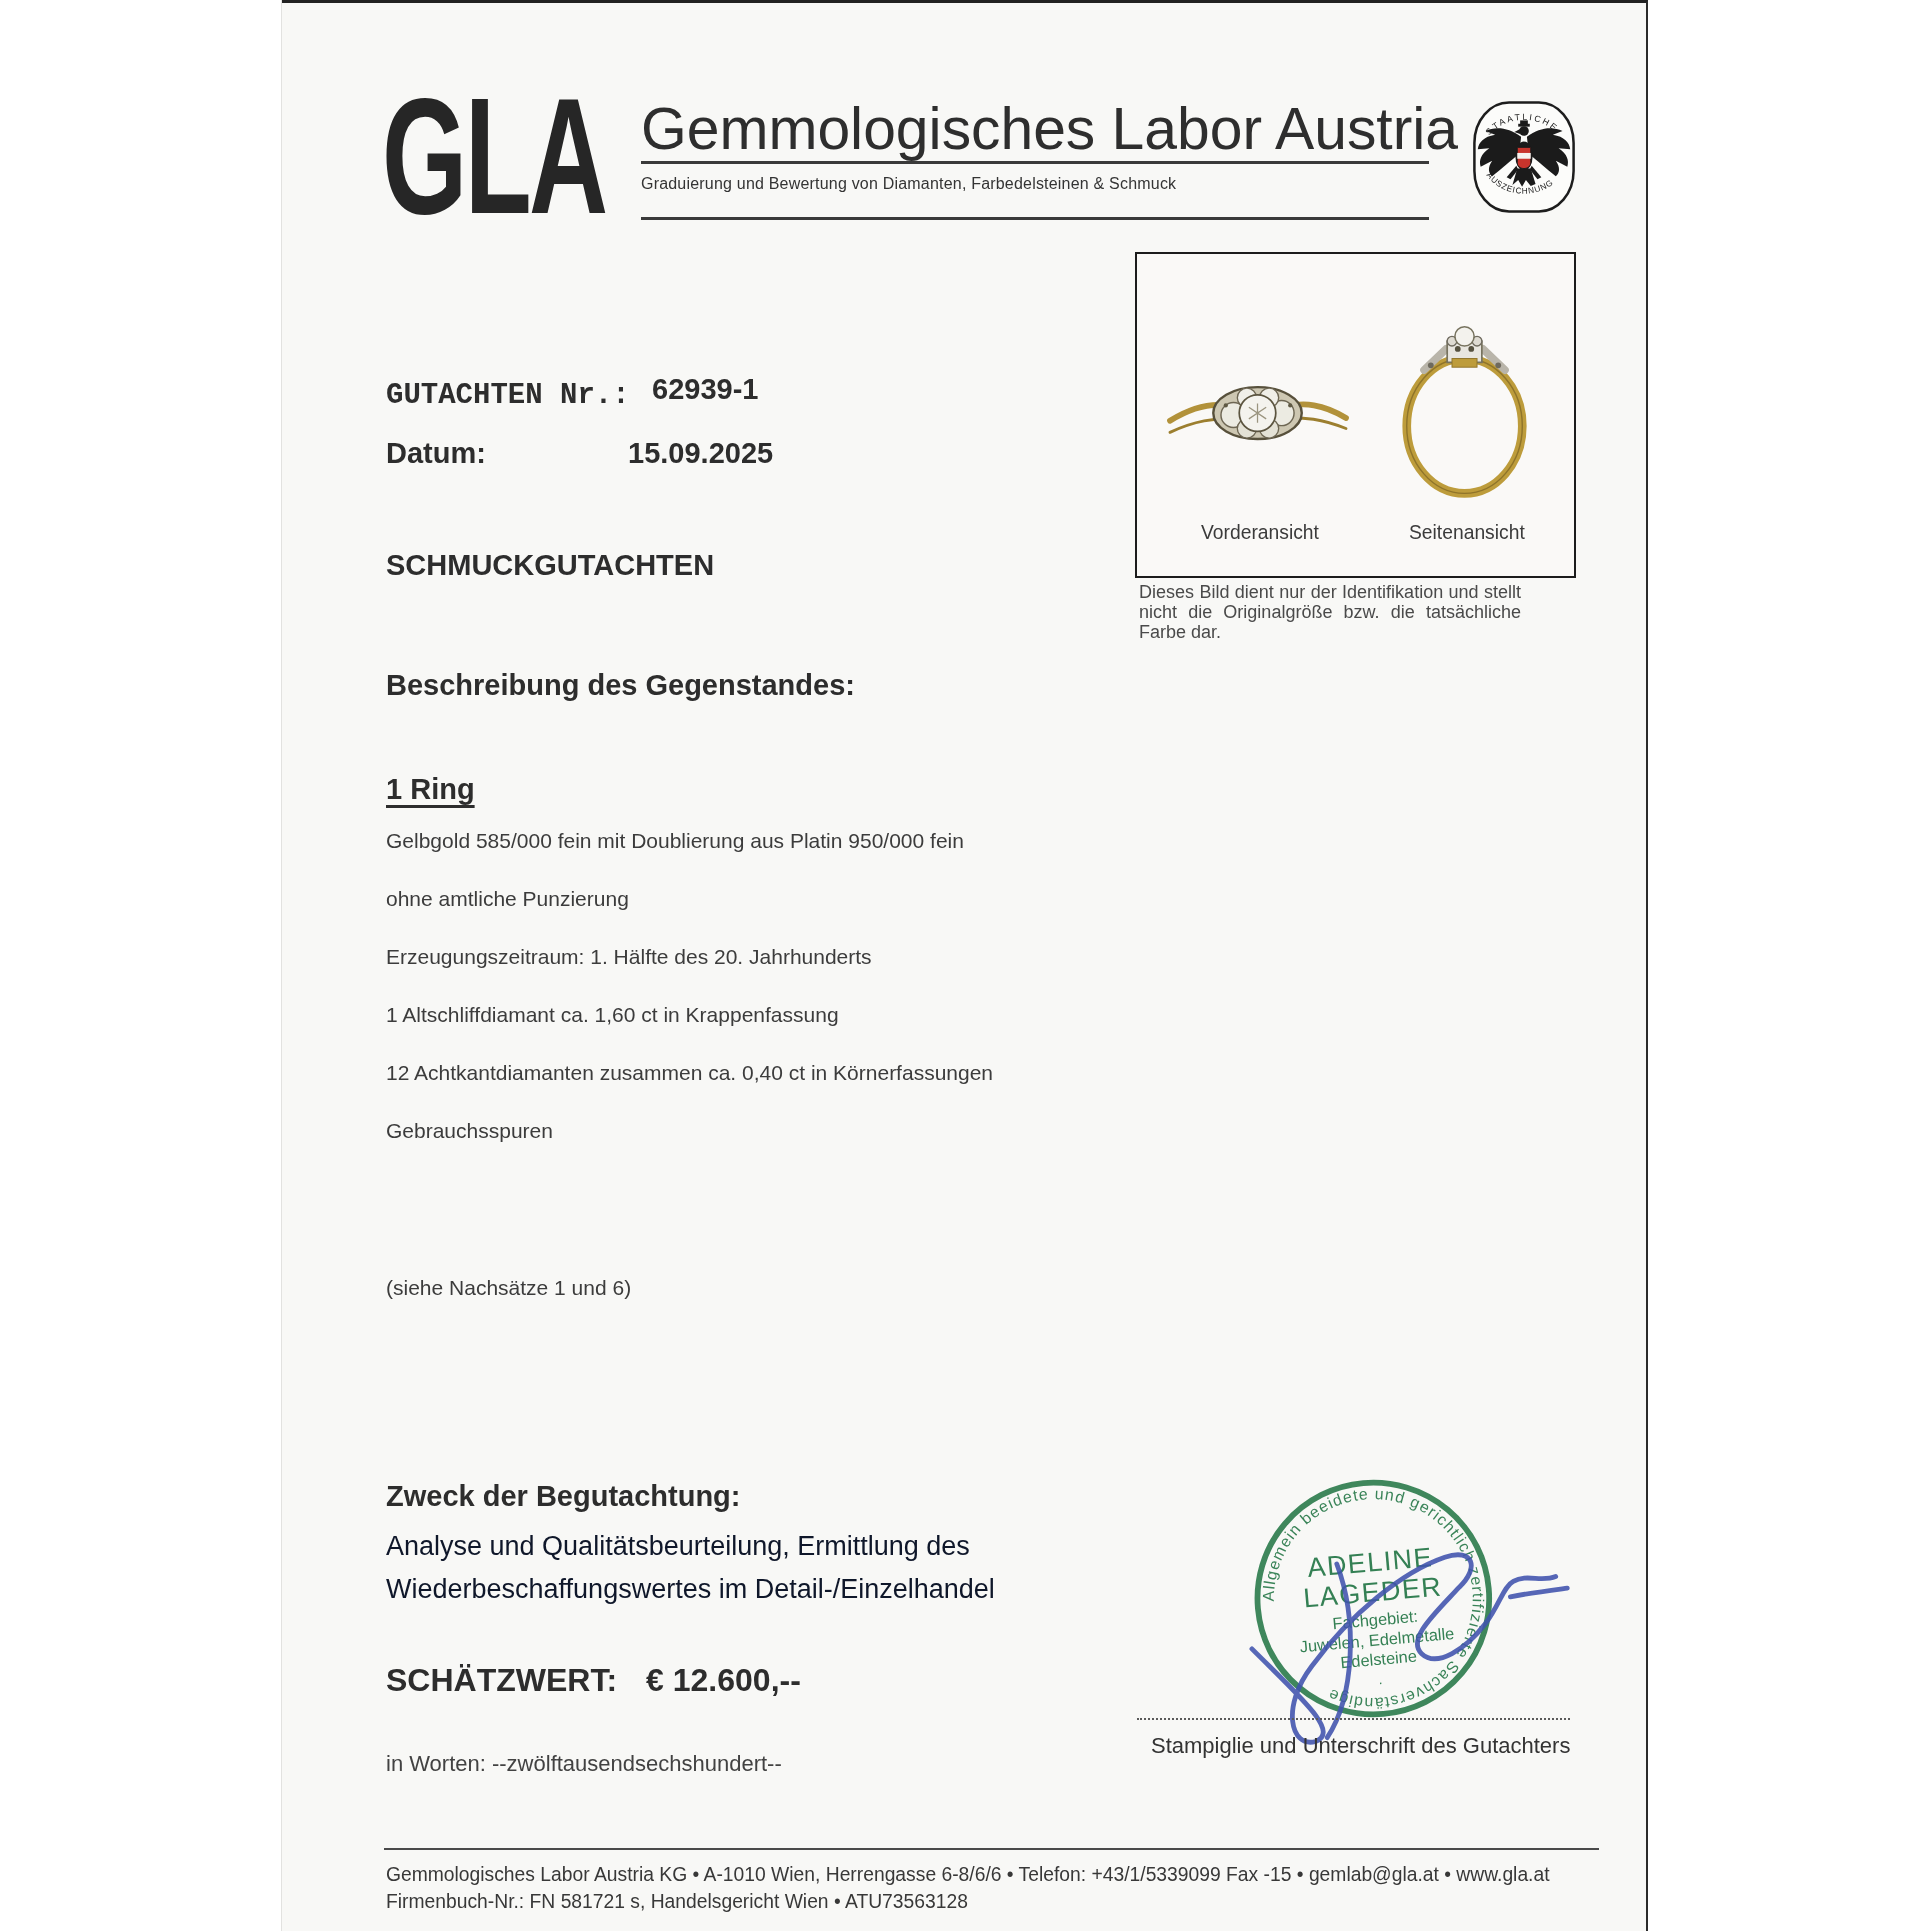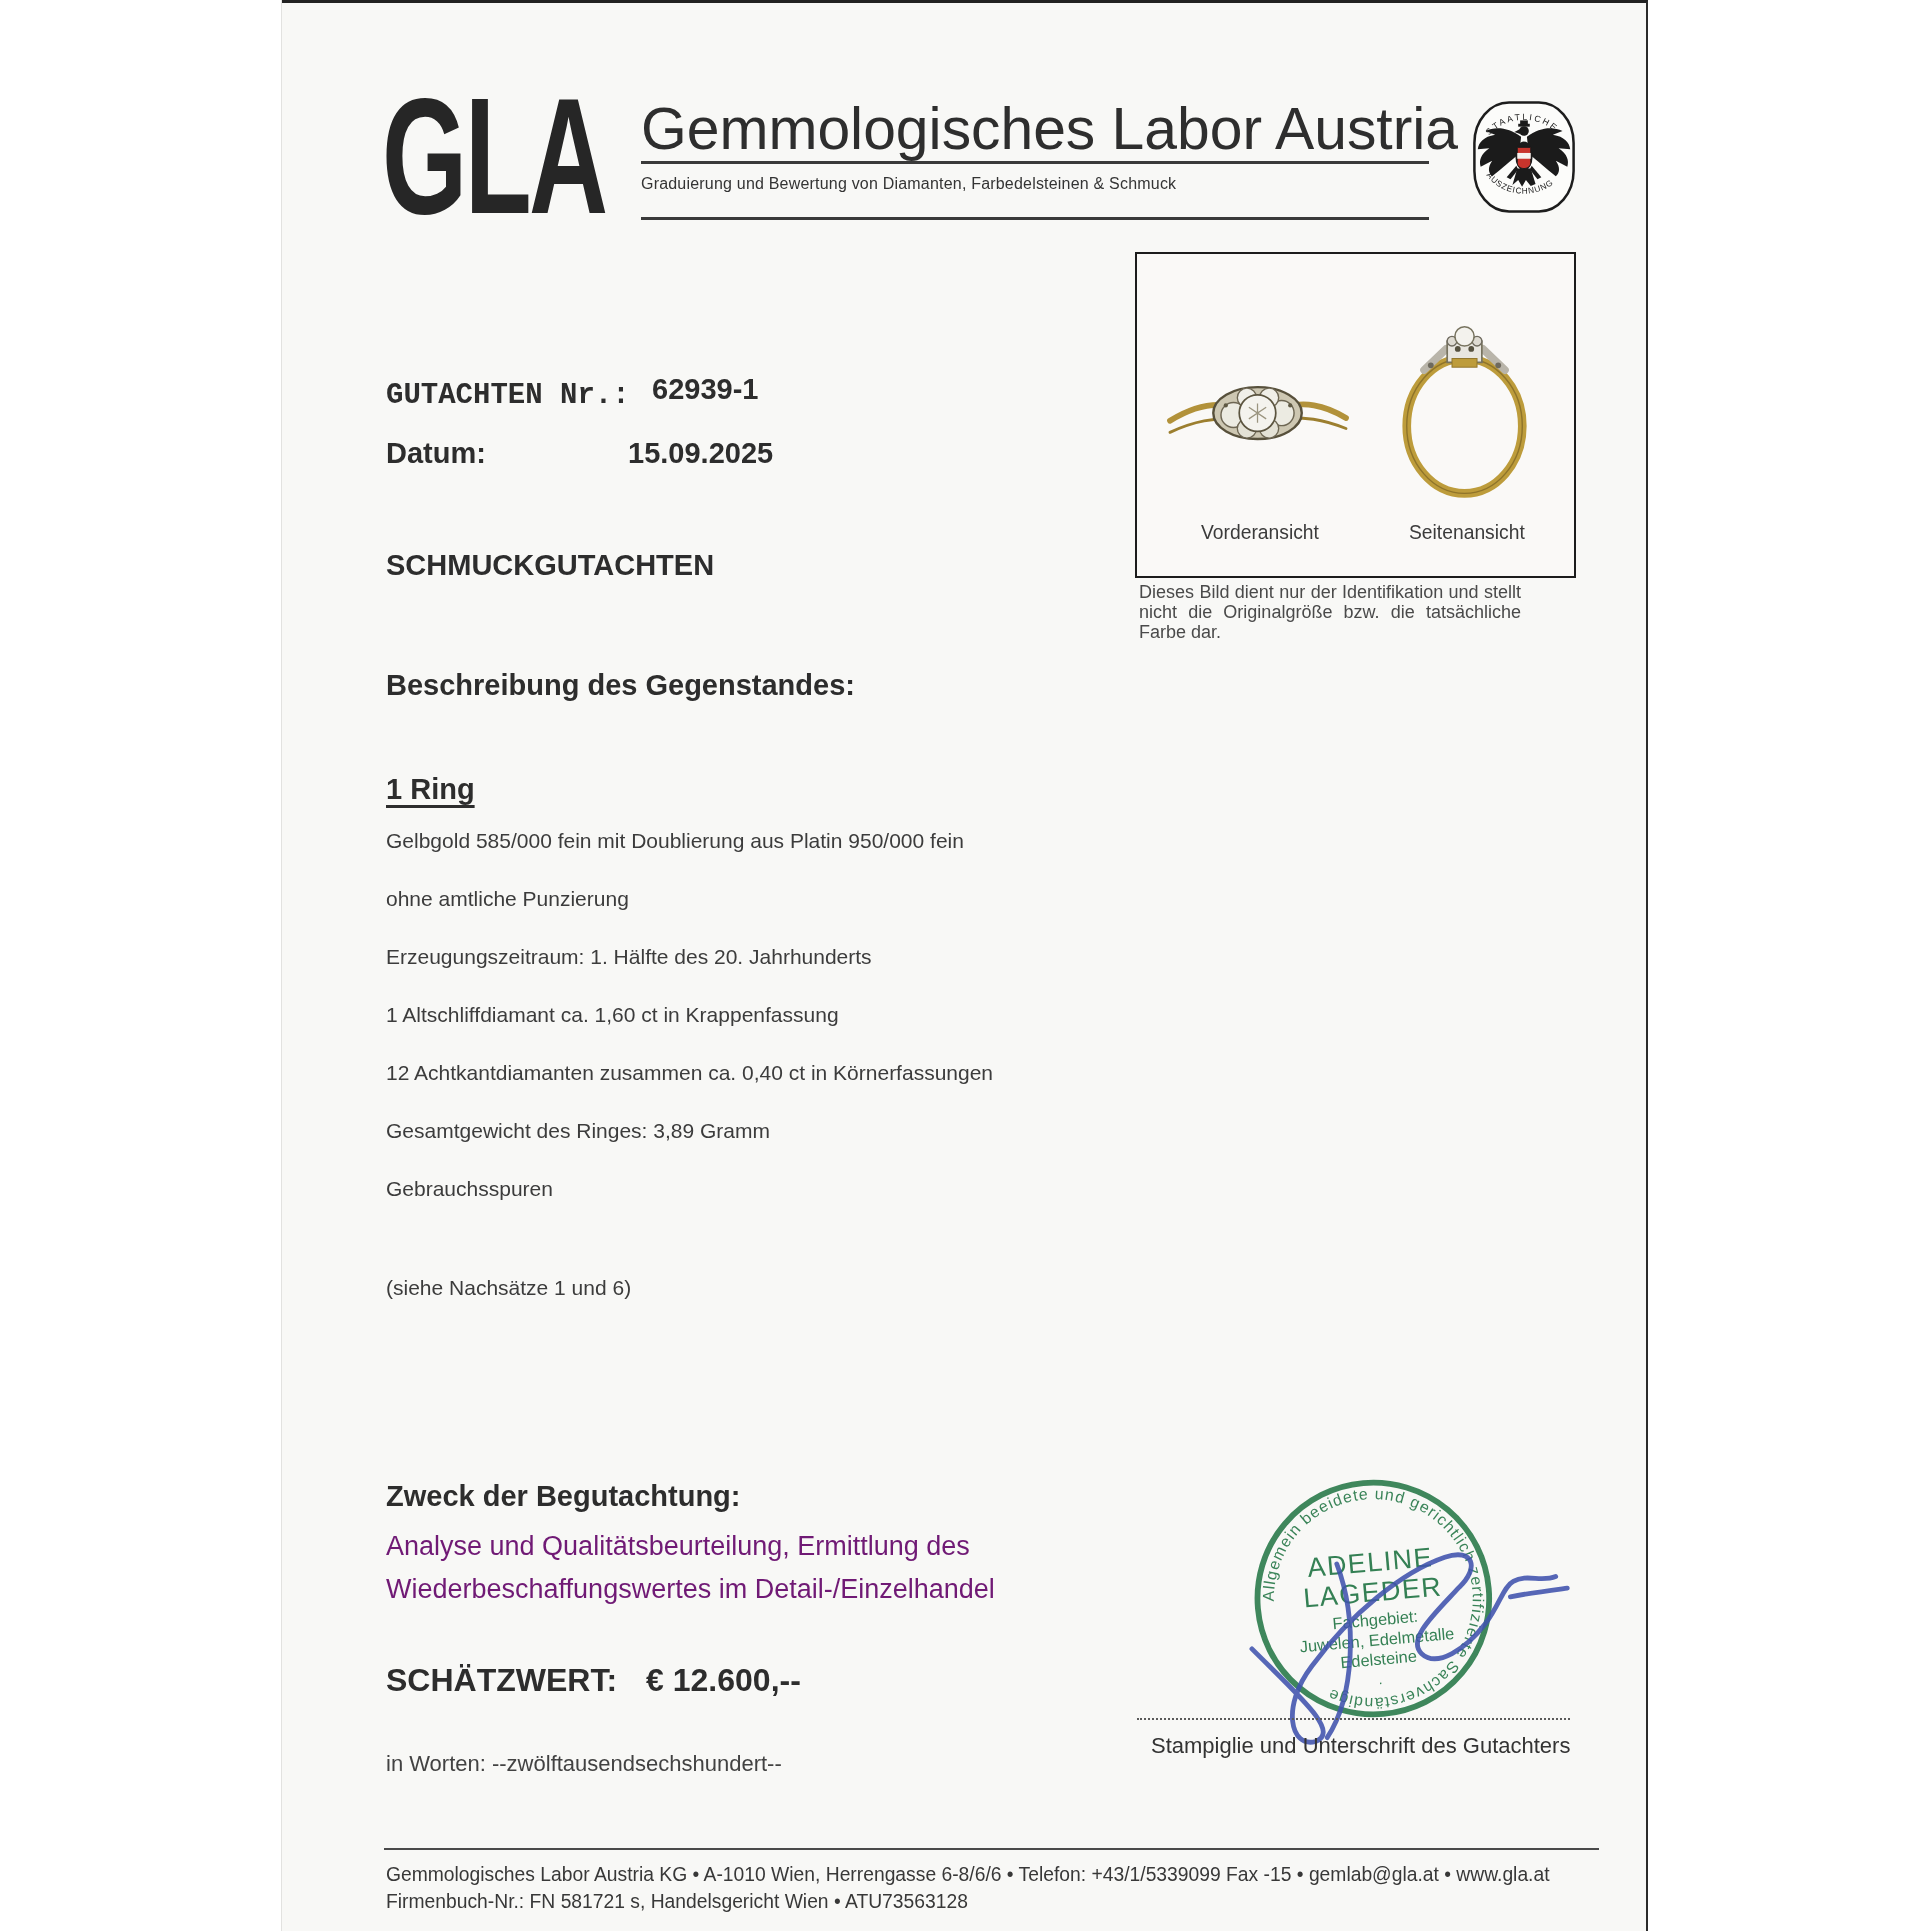--- a/index.html
+++ b/index.html
@@ -32,21 +32,21 @@
   .photo-label{position:absolute;font-size:19.3px;color:#3b3b3b;white-space:nowrap;}
   .photo-caption{left:857px;top:579px;width:382px;font-size:18px;line-height:20px;color:#4a4a4a;text-align:justify;}
   
   .section-head{left:104px;top:666px;}
   .item-title{left:104px;top:770px;text-decoration:underline;text-decoration-thickness:2.9px;text-underline-offset:5.8px;}
   .desc-lines{left:104px;top:826px;}
   .desc-lines div{height:58px;}
   .note-line{left:104px;top:1273px;}
   
   .purpose-head{left:104px;top:1477px;}
-  .purpose-lines{left:104px;top:1522px;font-size:27px;line-height:43px;color:#701a75;white-space:nowrap;}
+  .purpose-lines{left:104px;top:1522px;font-size:27px;line-height:43px;color:#0f172a;white-space:nowrap;}
   .value-row{left:104px;top:1659px;font-size:32px;}
   .value-amount{margin-left:29px;}
   .in-words{left:104px;top:1748px;font-size:22px;color:#424242;white-space:nowrap;}
   
   .stamp-wrap{left:966px;top:1470px;transform:rotate(-5deg);}
   .sig-wrap{left:941px;top:1501px;}
   .dotted-rule{left:855px;top:1715px;width:433px;border-top:2.9px dotted #5a5a5a;height:0;}
   .stamp-caption{left:869px;top:1730px;font-size:22px;color:#333;white-space:nowrap;}
   
   .footer-rule{left:102px;top:1845px;width:1215px;height:1.9px;background:#4a4a4a;}
@@ -147,21 +147,20 @@
     <div class="abs photo-caption">Dieses Bild dient nur der Identifikation und stellt nicht die Originalgröße bzw. die tatsächliche Farbe dar.</div>
 
     <div class="abs h-bold section-head">Beschreibung des Gegenstandes:</div>
     <div class="abs h-bold item-title">1 Ring</div>
     <div class="abs desc-lines">
       <div class="body-line">Gelbgold 585/000 fein mit Doublierung aus Platin 950/000 fein</div>
       <div class="body-line">ohne amtliche Punzierung</div>
       <div class="body-line">Erzeugungszeitraum: 1. Hälfte des 20. Jahrhunderts</div>
       <div class="body-line">1 Altschliffdiamant ca. 1,60 ct in Krappenfassung</div>
       <div class="body-line">12 Achtkantdiamanten zusammen ca. 0,40 ct in Körnerfassungen</div>
-      <div class="body-line">Gesamtgewicht des Ringes: 3,89 Gramm</div>
       <div class="body-line">Gebrauchsspuren</div>
     </div>
     <div class="abs body-line note-line">(siehe Nachsätze 1 und 6)</div>
 
     <div class="abs h-bold purpose-head">Zweck der Begutachtung:</div>
     <div class="abs purpose-lines">
       <div>Analyse und Qualitätsbeurteilung, Ermittlung des</div>
       <div>Wiederbeschaffungswertes im Detail-/Einzelhandel</div>
     </div>
 

